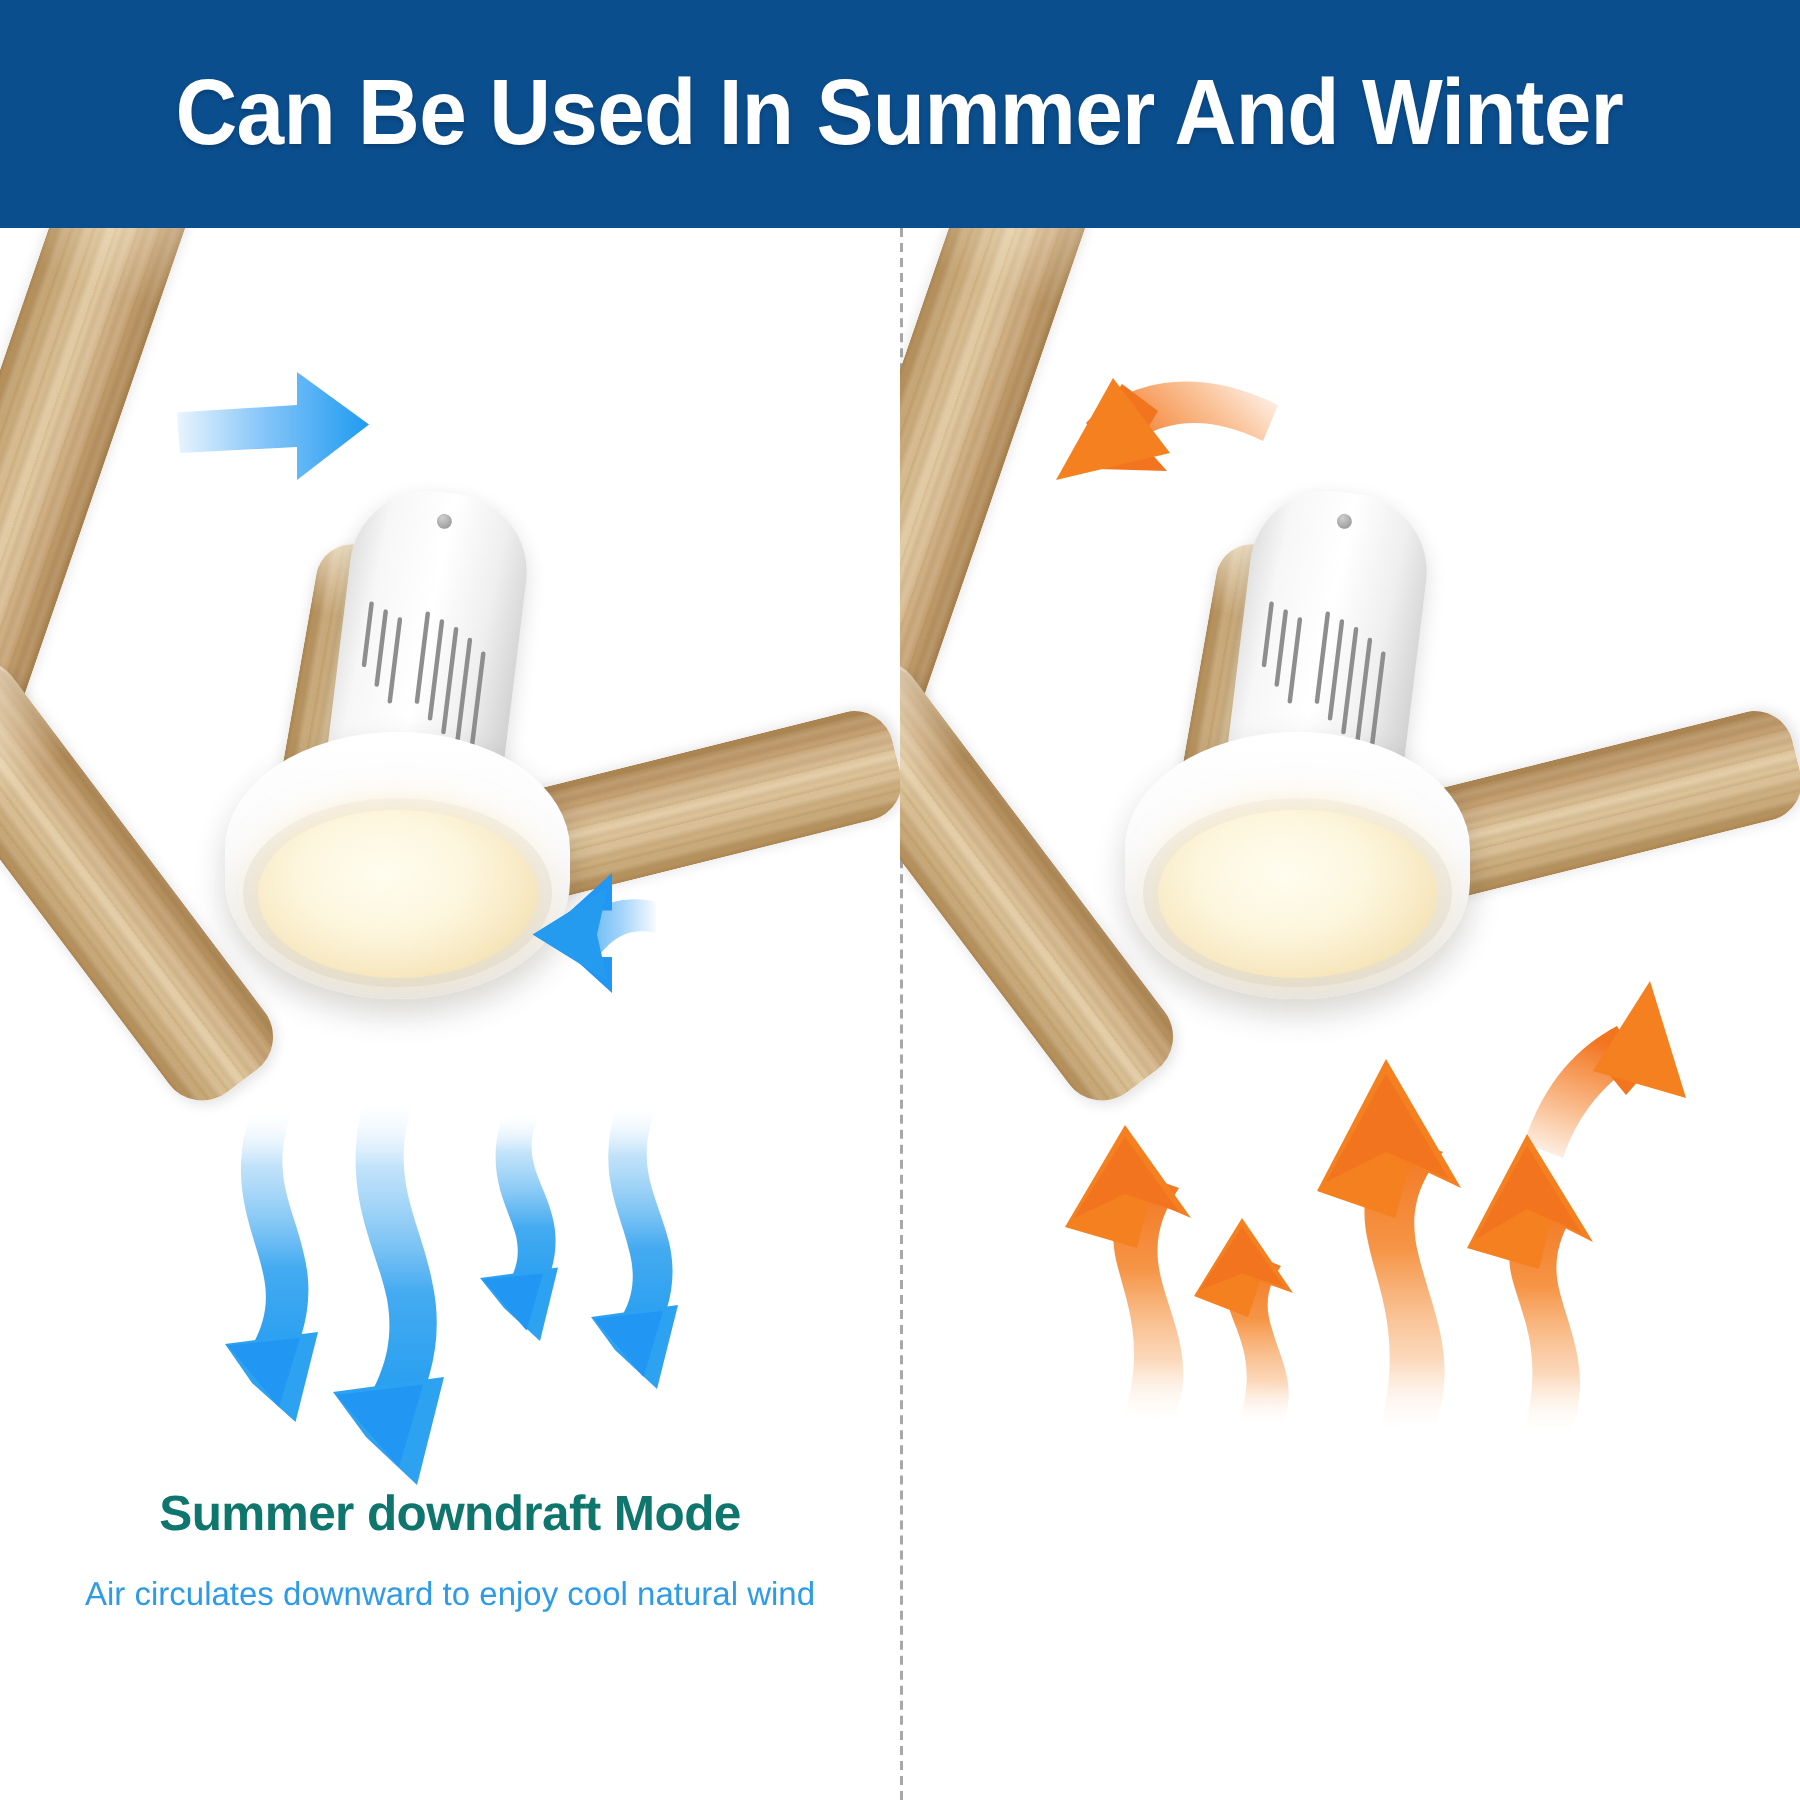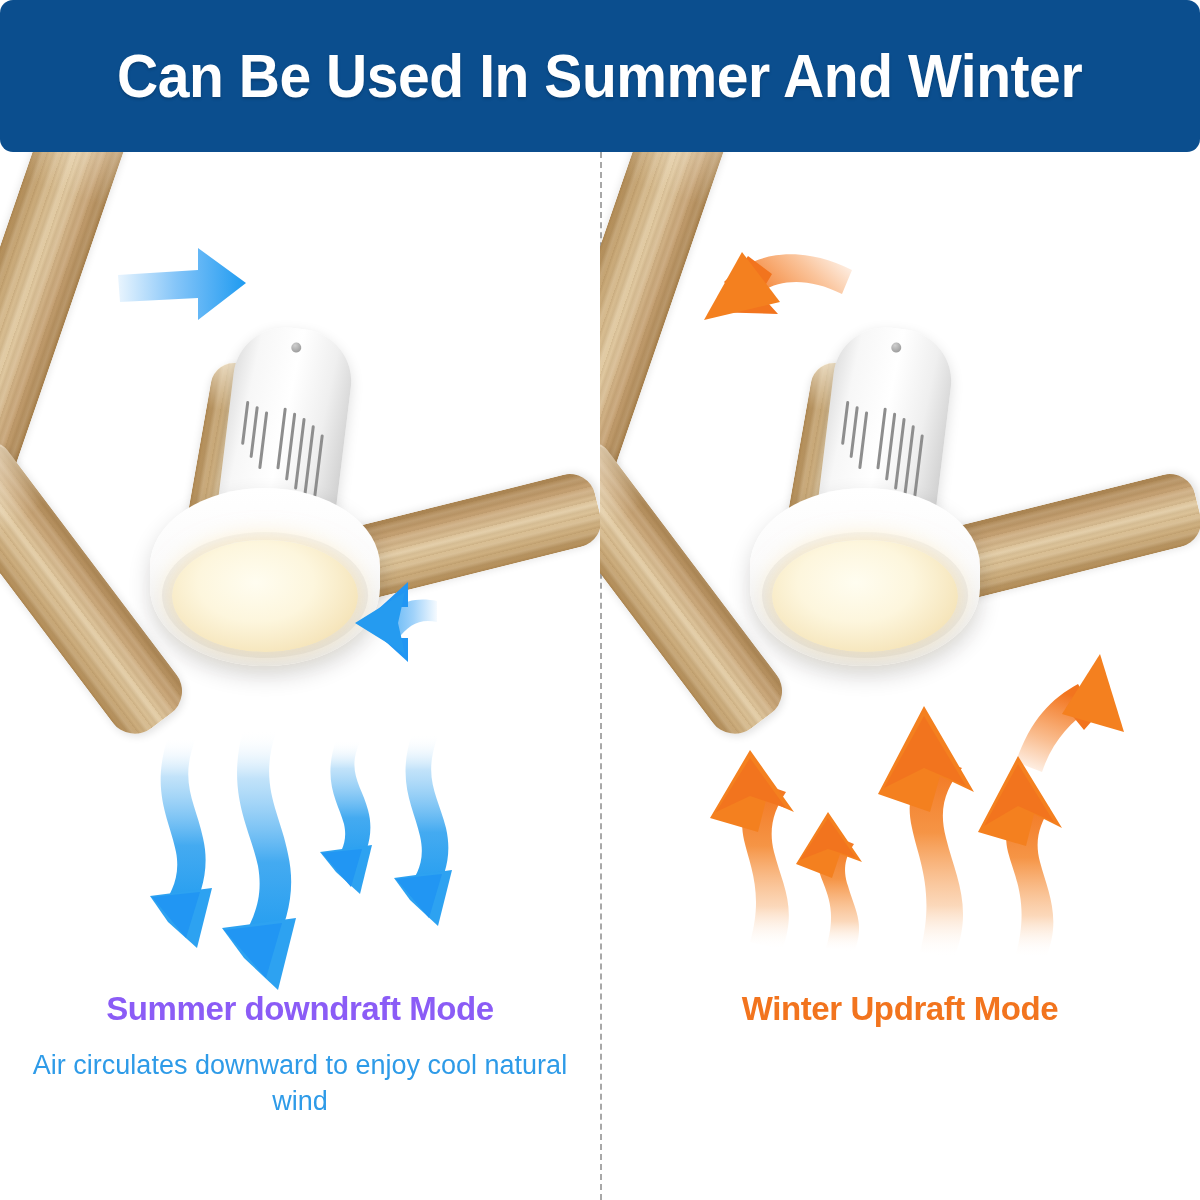--- a/index.html
+++ b/index.html
@@ -9,21 +9,21 @@
     font-family: "Liberation Sans", sans-serif;
     overflow: hidden;
   }
   #page { position: relative; width: 1200px; height: 1200px; background: #fff; }
 
   
   .banner {
     position: absolute; left: 0; top: 0;
     width: 1200px; height: 152px;
     background: #0B4E8E;
-    display: flex; align-items: center; justify-content: center; border-radius: 13px;
+    display: flex; align-items: center; justify-content: center;
   }
   .banner-title {
     color: #ffffff;
     font-size: 62px;
     font-weight: bold;
     letter-spacing: -0.5px;
     line-height: 1;
     transform: scaleX(0.92);
     white-space: nowrap;
     text-shadow: 0 2px 3px rgba(0,0,0,0.18);
@@ -135,22 +135,22 @@
     background: radial-gradient(ellipse at 45% 38%, #fffdf0 0%, #fdf6dd 40%, #f6e6bd 72%, #ecd4a2 100%);
     box-shadow: 0 0 22px 4px rgba(255,226,160,0.55);
   }
 
   
   .arrow-svg { position: absolute; left: 0; top: 0; width: 600px; height: 1048px; pointer-events: none; }
 
   
   .caption { position: absolute; left: 0; top: 838px; width: 600px; text-align: center; padding: 0 26px; }
   .caption-title { font-size: 33px; font-weight: bold; letter-spacing: -0.4px; line-height: 1.15; }
-  .caption-body  { font-size: 27px; line-height: 1.32; margin-top: 20px; }
-  .left  .caption-title { color: #8b5cf6; }
+  .caption-body  { font-size: 22px; line-height: 1.32; margin-top: 20px; }
+  .left  .caption-title { color: #0f766e; }
   .left  .caption-body  { color: #2E9BE8; }
   .right .caption-title { color: #F2741E; }
   .right .caption-body  { color: #F0833A; }
 </style>
 </head>
 <body>
 
 <div id="page">
 
   <div class="banner">
@@ -331,18 +331,17 @@
         </g>
         <g>
           <path d="M416 802 C430 750 414 724 408 700 C402 676 412 658 422 644
                    L450 656 C440 672 434 688 440 710 C448 740 462 766 446 806 Z" fill="url(#orgV)"></path>
           <path d="M378 680 L418 604 L462 676 L434 662 L426 694 Z" fill="#F4801F"></path>
           <path d="M384 674 L418 612 L454 670 L418 654 Z" fill="#F2741E"></path>
         </g>
       </svg>
 
       <div class="caption">
-        <div class="caption-title">Winter Updraft Mode</div>
       </div>
     </div>
 
   </div>
 </div>
 
 </body></html>

